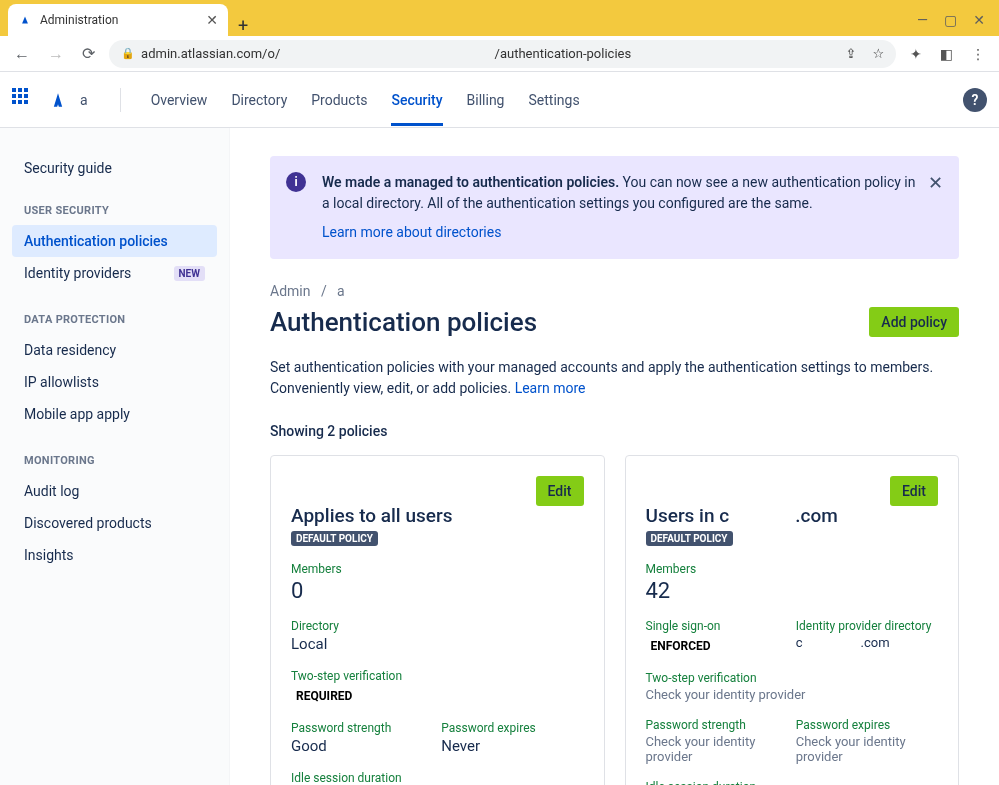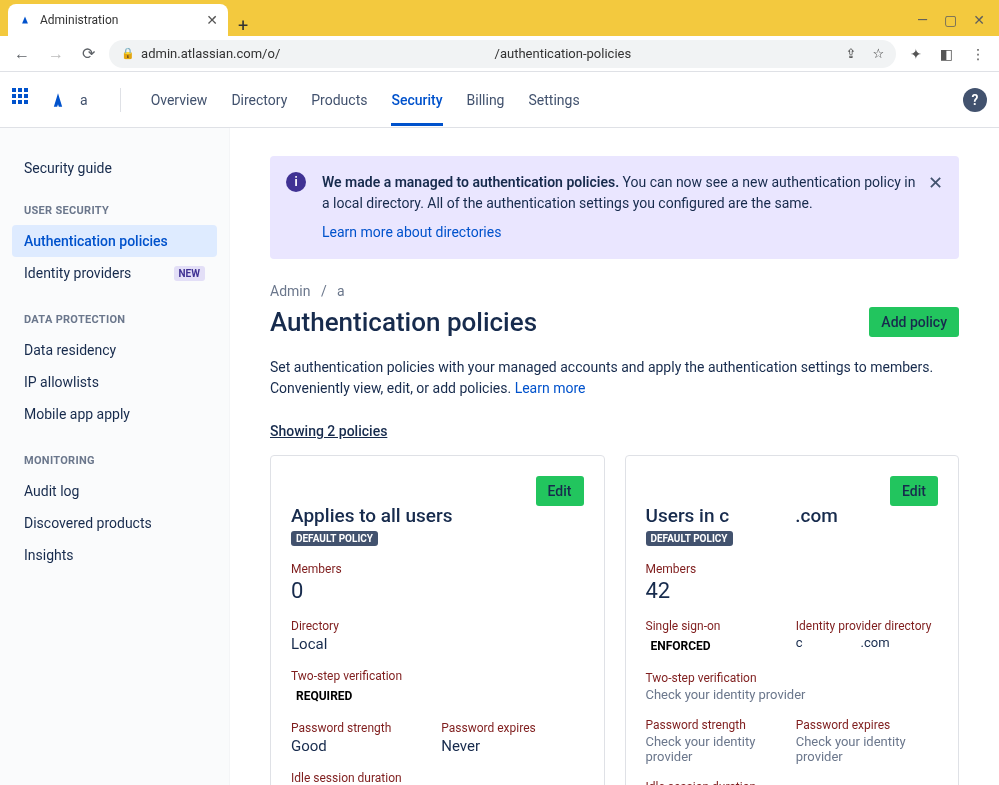--- a/index.html
+++ b/index.html
@@ -50,37 +50,37 @@
 .banner-link { color: #0052cc; display: block; margin-top: 8px; }
 .banner-close { position: absolute; right: 16px; top: 16px; color: #42526e; font-size: 18px; }
 
 
 .breadcrumb { font-size: 14px; color: #6b778c; margin-bottom: 8px; }
 .breadcrumb span { color: #6b778c; }
 
 
 .heading-row { display: flex; align-items: center; margin-bottom: 20px; }
 h1 { font-size: 26px; font-weight: 500; color: #172b4d; }
-.btn { background: #22c55e; border: none; border-radius: 3px; padding: 7px 12px; font-size: 14px; color: #172b4d; font-weight: 500; cursor: pointer; }
+.btn { background: #84cc16; border: none; border-radius: 3px; padding: 7px 12px; font-size: 14px; color: #172b4d; font-weight: 500; cursor: pointer; }
 .btn.push { margin-left: auto; }
 
 .intro { font-size: 14px; color: #172b4d; line-height: 1.5; margin-bottom: 24px; }
 .intro a { color: #0052cc; text-decoration: none; }
 
-.showing { font-size: 14px; font-weight: 500; margin-bottom: 16px; text-decoration: underline; }
+.showing { font-size: 14px; font-weight: 500; margin-bottom: 16px; }
 
 
 .cards { display: flex; gap: 20px; }
 .card { flex: 1; border: 1px solid #dfe1e6; border-radius: 4px; padding: 20px; }
 .card-head { display: flex; align-items: flex-start; margin-bottom: 6px; }
 .card-title { font-size: 19px; font-weight: 500; color: #172b4d; margin-top: 28px; }
 .lozenge { display: inline-block; font-size: 10px; font-weight: 700; padding: 2px 5px; border-radius: 3px; margin-top: 4px; }
 .lozenge.default { background: #42526e; color: #fff; }
 .lozenge.green-bold { color: #000000; font-weight: 700; font-size: 12px; }
-.stat-label { font-size: 12px; color: #7f1d1d; margin-top: 16px; }
+.stat-label { font-size: 12px; color: #15803d; margin-top: 16px; }
 .stat-value { font-size: 15px; color: #172b4d; margin-top: 2px; }
 .stat-value.big { font-size: 22px; }
 .stat-sub { font-size: 13px; color: #6b778c; margin-top: 2px; }
 .card-row { display: flex; gap: 8px; }
 .card-col { flex: 1; }
 </style>
 </head>
 <body>
 
 <div class="browser-tabs">

